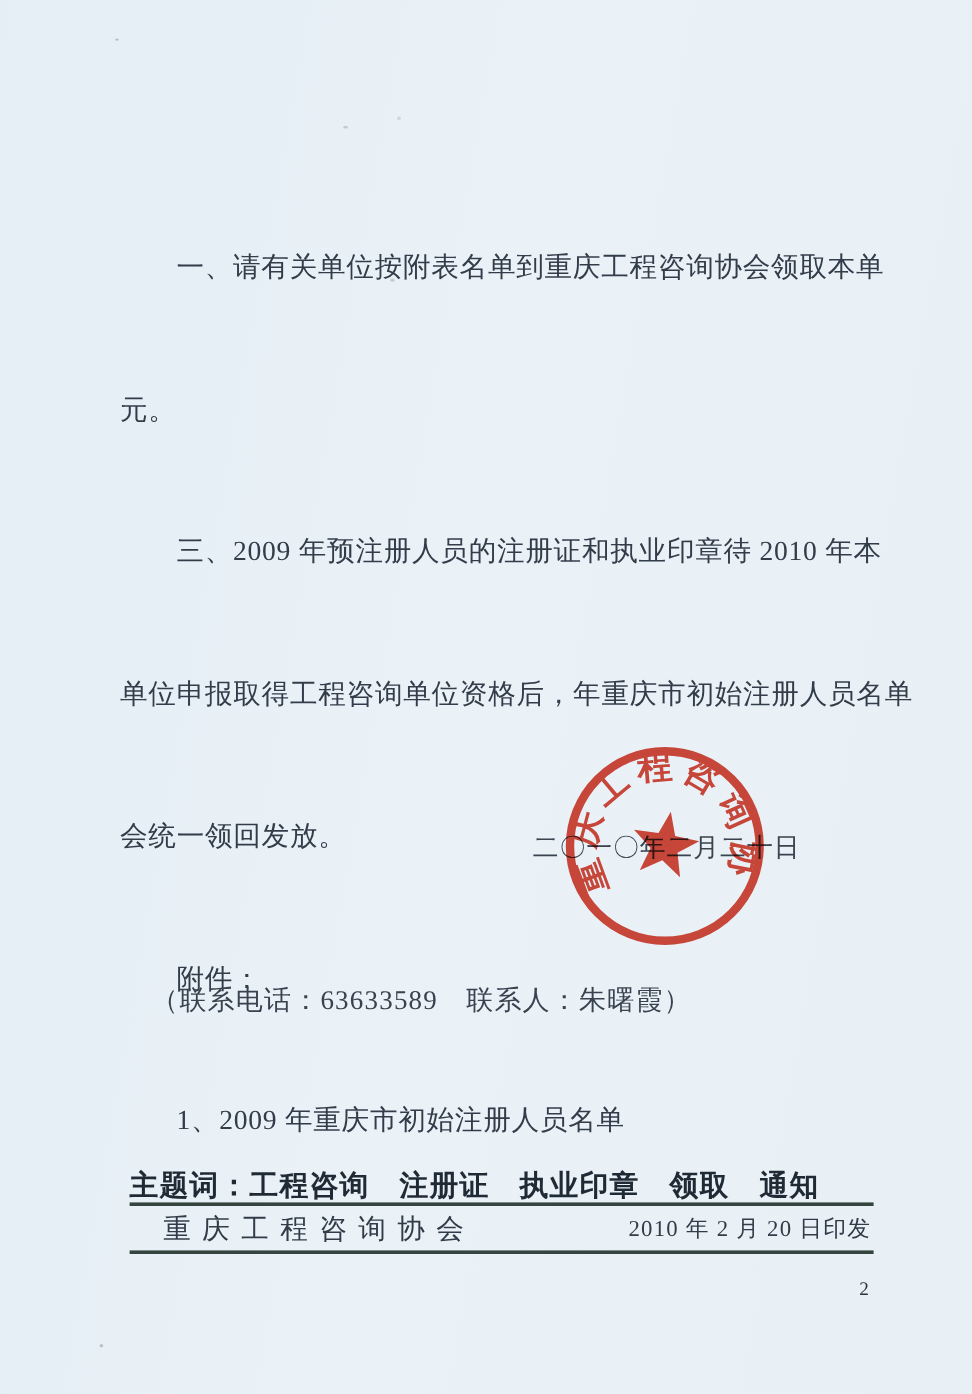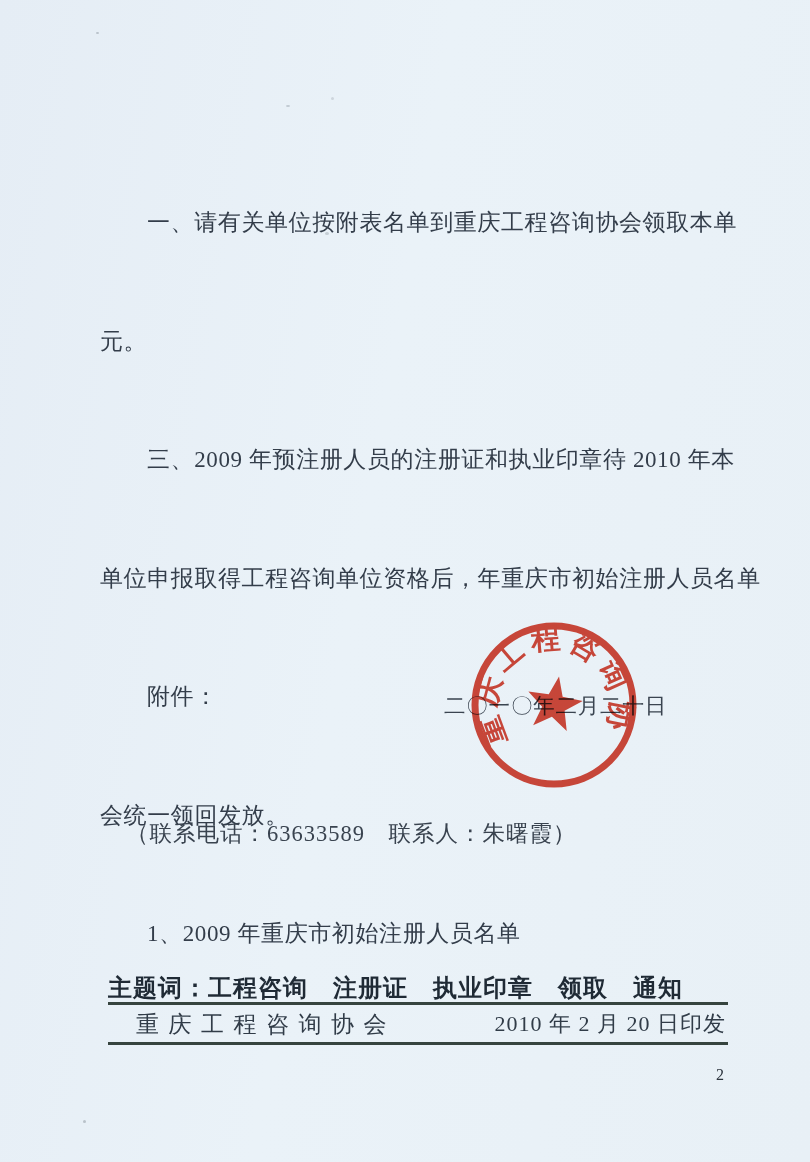--- a/index.html
+++ b/index.html
@@ -96,21 +96,21 @@
     padding: 2px 0 1px 0;
   }
   .issuer {
     padding-left: 28px;
     font-size: 23px;
     letter-spacing: 9.5px;
     color: #313c48;
     white-space: pre;
   }
   .print-date {
-    font-size: 22px;
+    font-size: 19px;
     letter-spacing: 1px;
     color: #313c48;
     padding-right: 2px;
     white-space: pre;
   }
 
   .page-number {
     position: absolute;
     left: 716px;
     top: 1066px;
@@ -134,22 +134,22 @@
 </head>
 <body>
 
 <div class="page">
 
   <div class="body-text">
     <div class="line indent">一、请有关单位按附表名单到重庆工程咨询协会领取本单</div>
     <div class="line">元。</div>
     <div class="line indent">三、2009 年预注册人员的注册证和执业印章待 2010 年本</div>
     <div class="line">单位申报取得工程咨询单位资格后，年重庆市初始注册人员名单</div>
+    <div class="line">会统一领回发放。</div>
     <div class="line indent">附件：</div>
-    <div class="line">会统一领回发放。</div>
     <div class="line indent">1、2009 年重庆市初始注册人员名单</div>
     
     
     
   </div>
 
   <div class="date-line">二〇一〇年二月二十日</div>
 
   <svg class="stamp" viewBox="-92 -92 184 184" xmlns="http://www.w3.org/2000/svg">
     <circle cx="0" cy="0" r="79" fill="none" stroke="#d63a2a" stroke-width="7"></circle>

